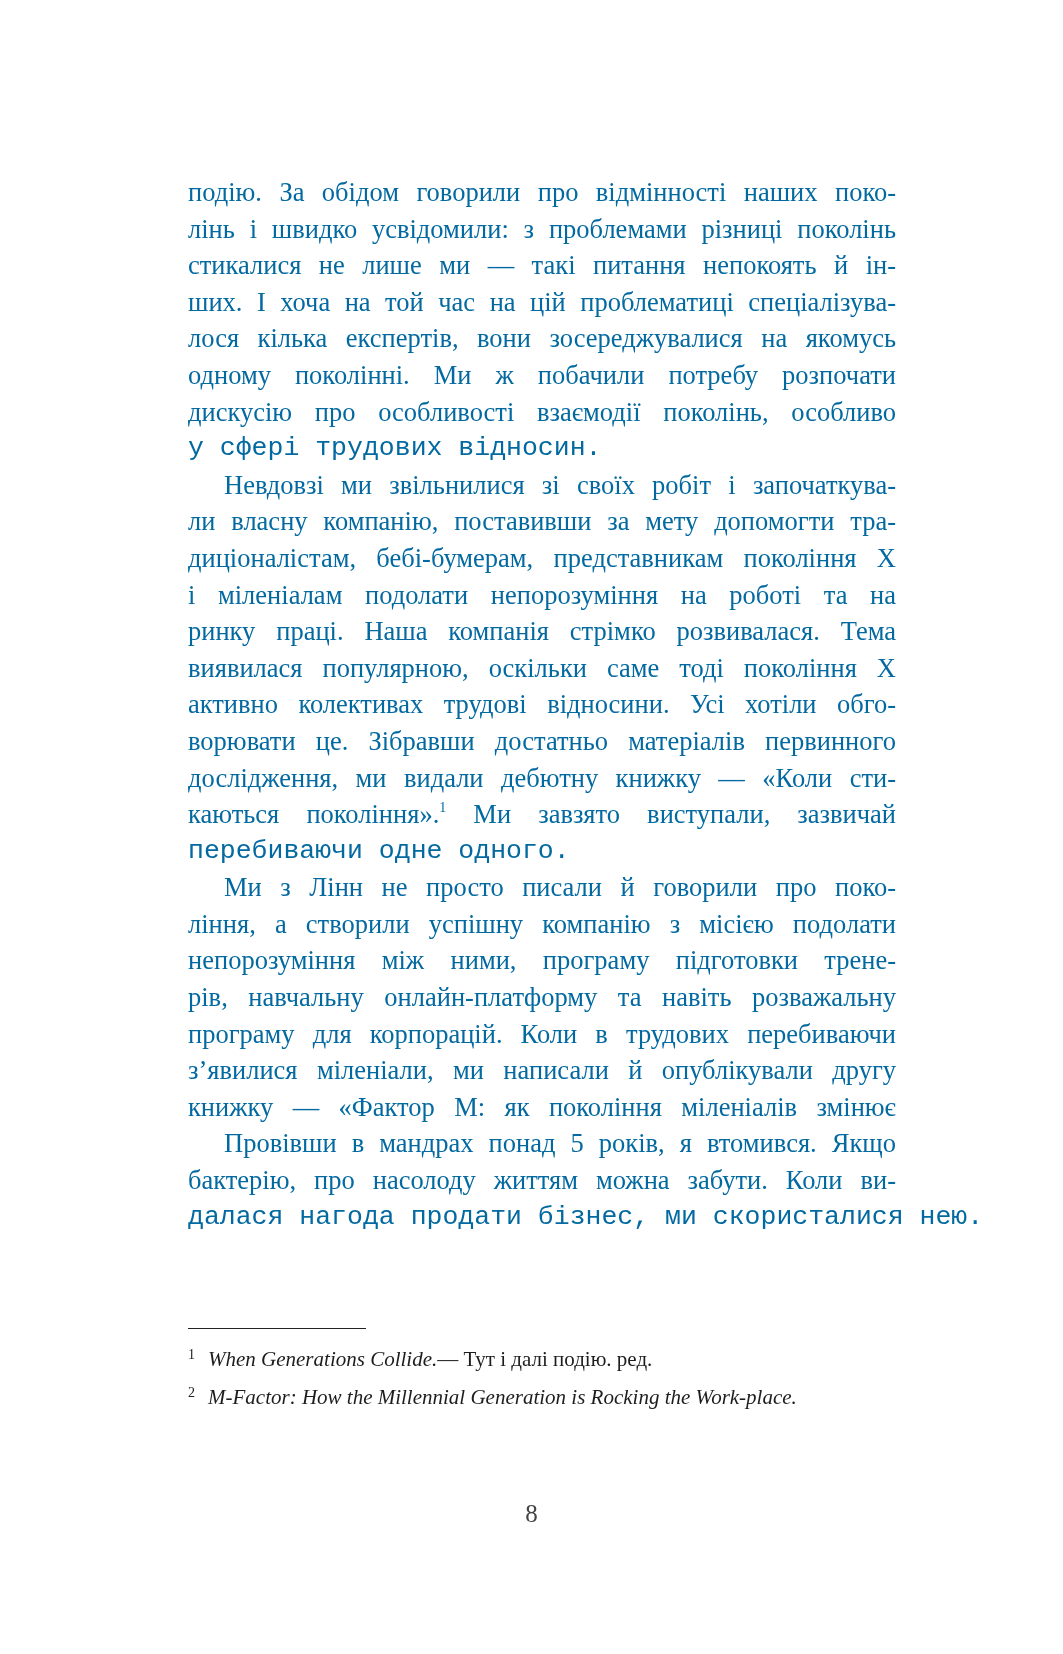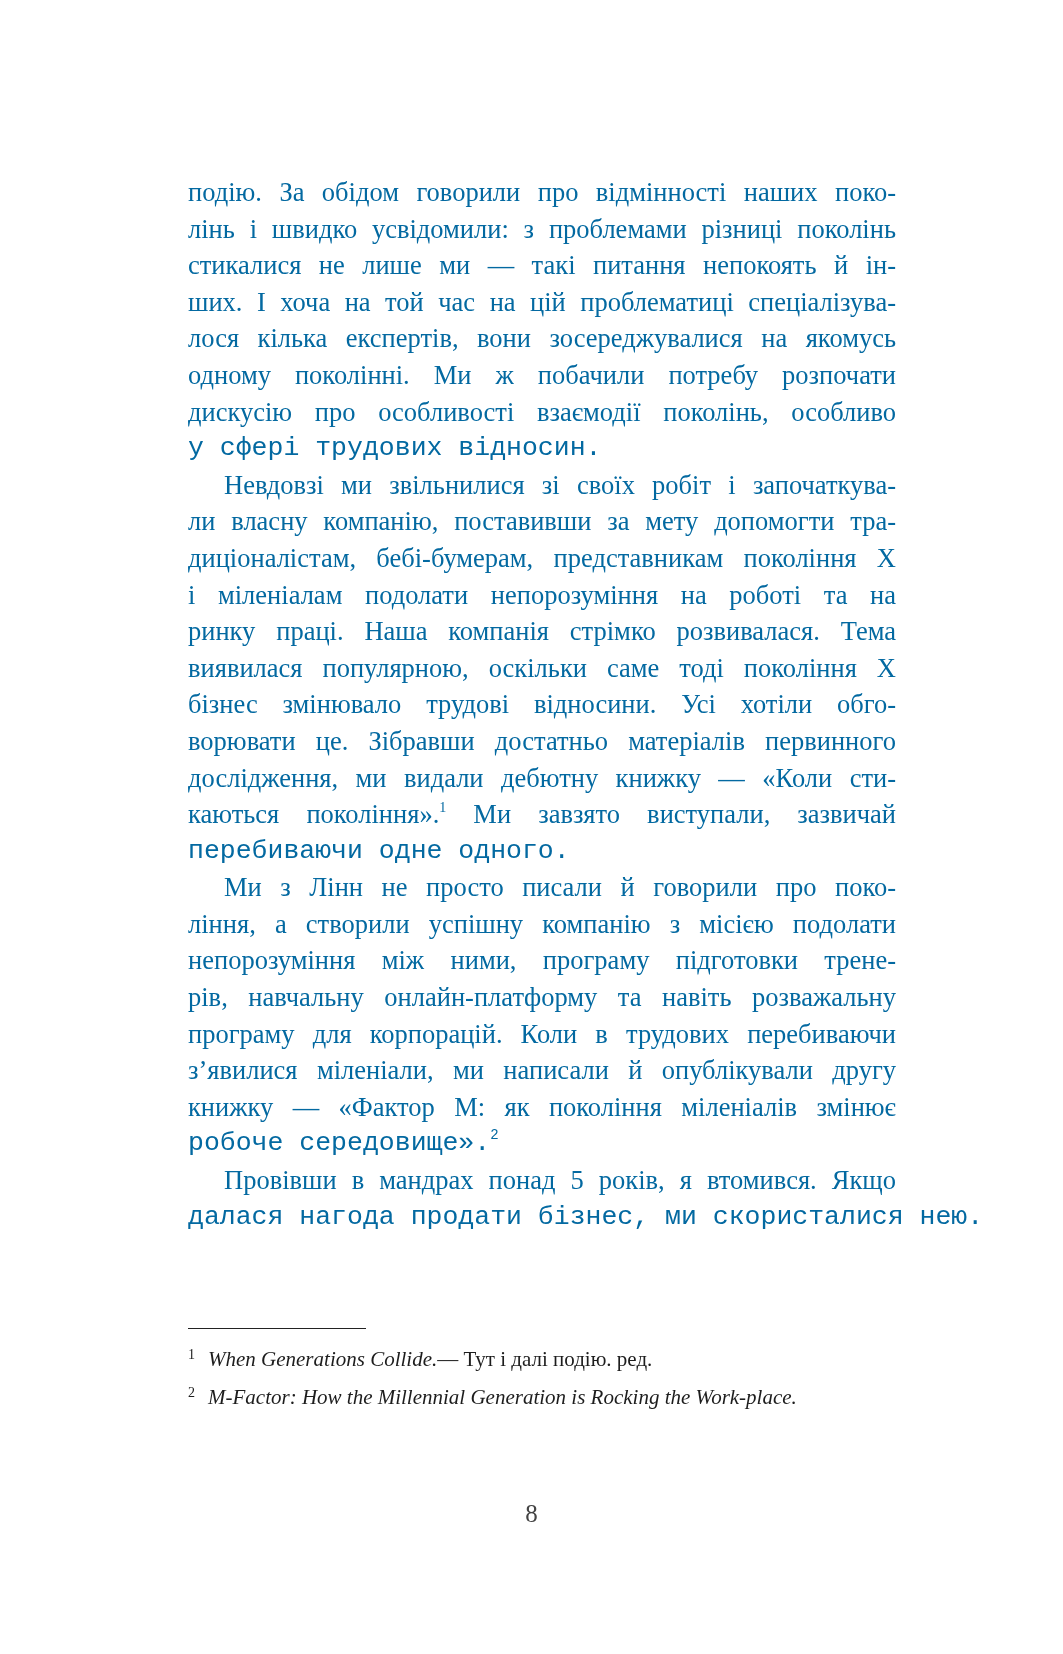--- a/index.html
+++ b/index.html
@@ -41,38 +41,38 @@
       <span class="line">дискусію про особливості взаємодії поколінь, особливо</span>
       <span class="line last">у сфері трудових відносин.</span>
     </div>
     <div>
       <span class="line indent">Невдовзі ми звільнилися зі своїх робіт і започаткува-</span>
       <span class="line">ли власну компанію, поставивши за мету допомогти тра-</span>
       <span class="line">диціоналістам, бебі-бумерам, представникам покоління Х</span>
       <span class="line">і міленіалам подолати непорозуміння на роботі та на</span>
       <span class="line">ринку праці. Наша компанія стрімко розвивалася. Тема</span>
       <span class="line">виявилася популярною, оскільки саме тоді покоління Х</span>
-      <span class="line">бізнес змінювало трудові відносини. Усі хотіли обго-</span>
+      <span class="line">активно колективах трудові відносини. Усі хотіли обго-</span>
       <span class="line">ворювати це. Зібравши достатньо матеріалів первинного</span>
       <span class="line">дослідження, ми видали дебютну книжку — «Коли сти-</span>
       <span class="line">каються покоління».<sup>1</sup> Ми завзято виступали, зазвичай</span>
       <span class="line last">перебиваючи одне одного.</span>
     </div>
     <div>
       <span class="line indent">Ми з Лінн не просто писали й говорили про поко-</span>
       <span class="line">ління, а створили успішну компанію з місією подолати</span>
       <span class="line">непорозуміння між ними, програму підготовки трене-</span>
       <span class="line">рів, навчальну онлайн-платформу та навіть розважальну</span>
       <span class="line">програму для корпорацій. Коли в трудових перебиваючи</span>
       <span class="line">з’явилися міленіали, ми написали й опублікували другу</span>
       <span class="line">книжку — «Фактор М: як покоління міленіалів змінює</span>
-      <span class="line last">робоче середовище».<sup>2</sup></span>
     </div>
     <div>
       <span class="line indent">Провівши в мандрах понад 5 років, я втомився. Якщо</span>
+      <span class="line">бактерію, про насолоду життям можна забути. Коли ви-</span>
       <span class="line last">далася нагода продати бізнес, ми скористалися нею.</span>
     </div>
   </div>
 <div class="rule"></div>
 <div class="footnotes" id="fns">
     <span class="fn"><span class="fn-num">1</span><i>When Generations Collide.</i><span>— Тут і далі подію. ред.</span></span>
     <span class="fn"><span class="fn-num">2</span><i>M-Factor: How the Millennial Generation is Rocking the Work-place.</i><span></span></span>
   </div>
 <div class="pagenum">8</div>
 

